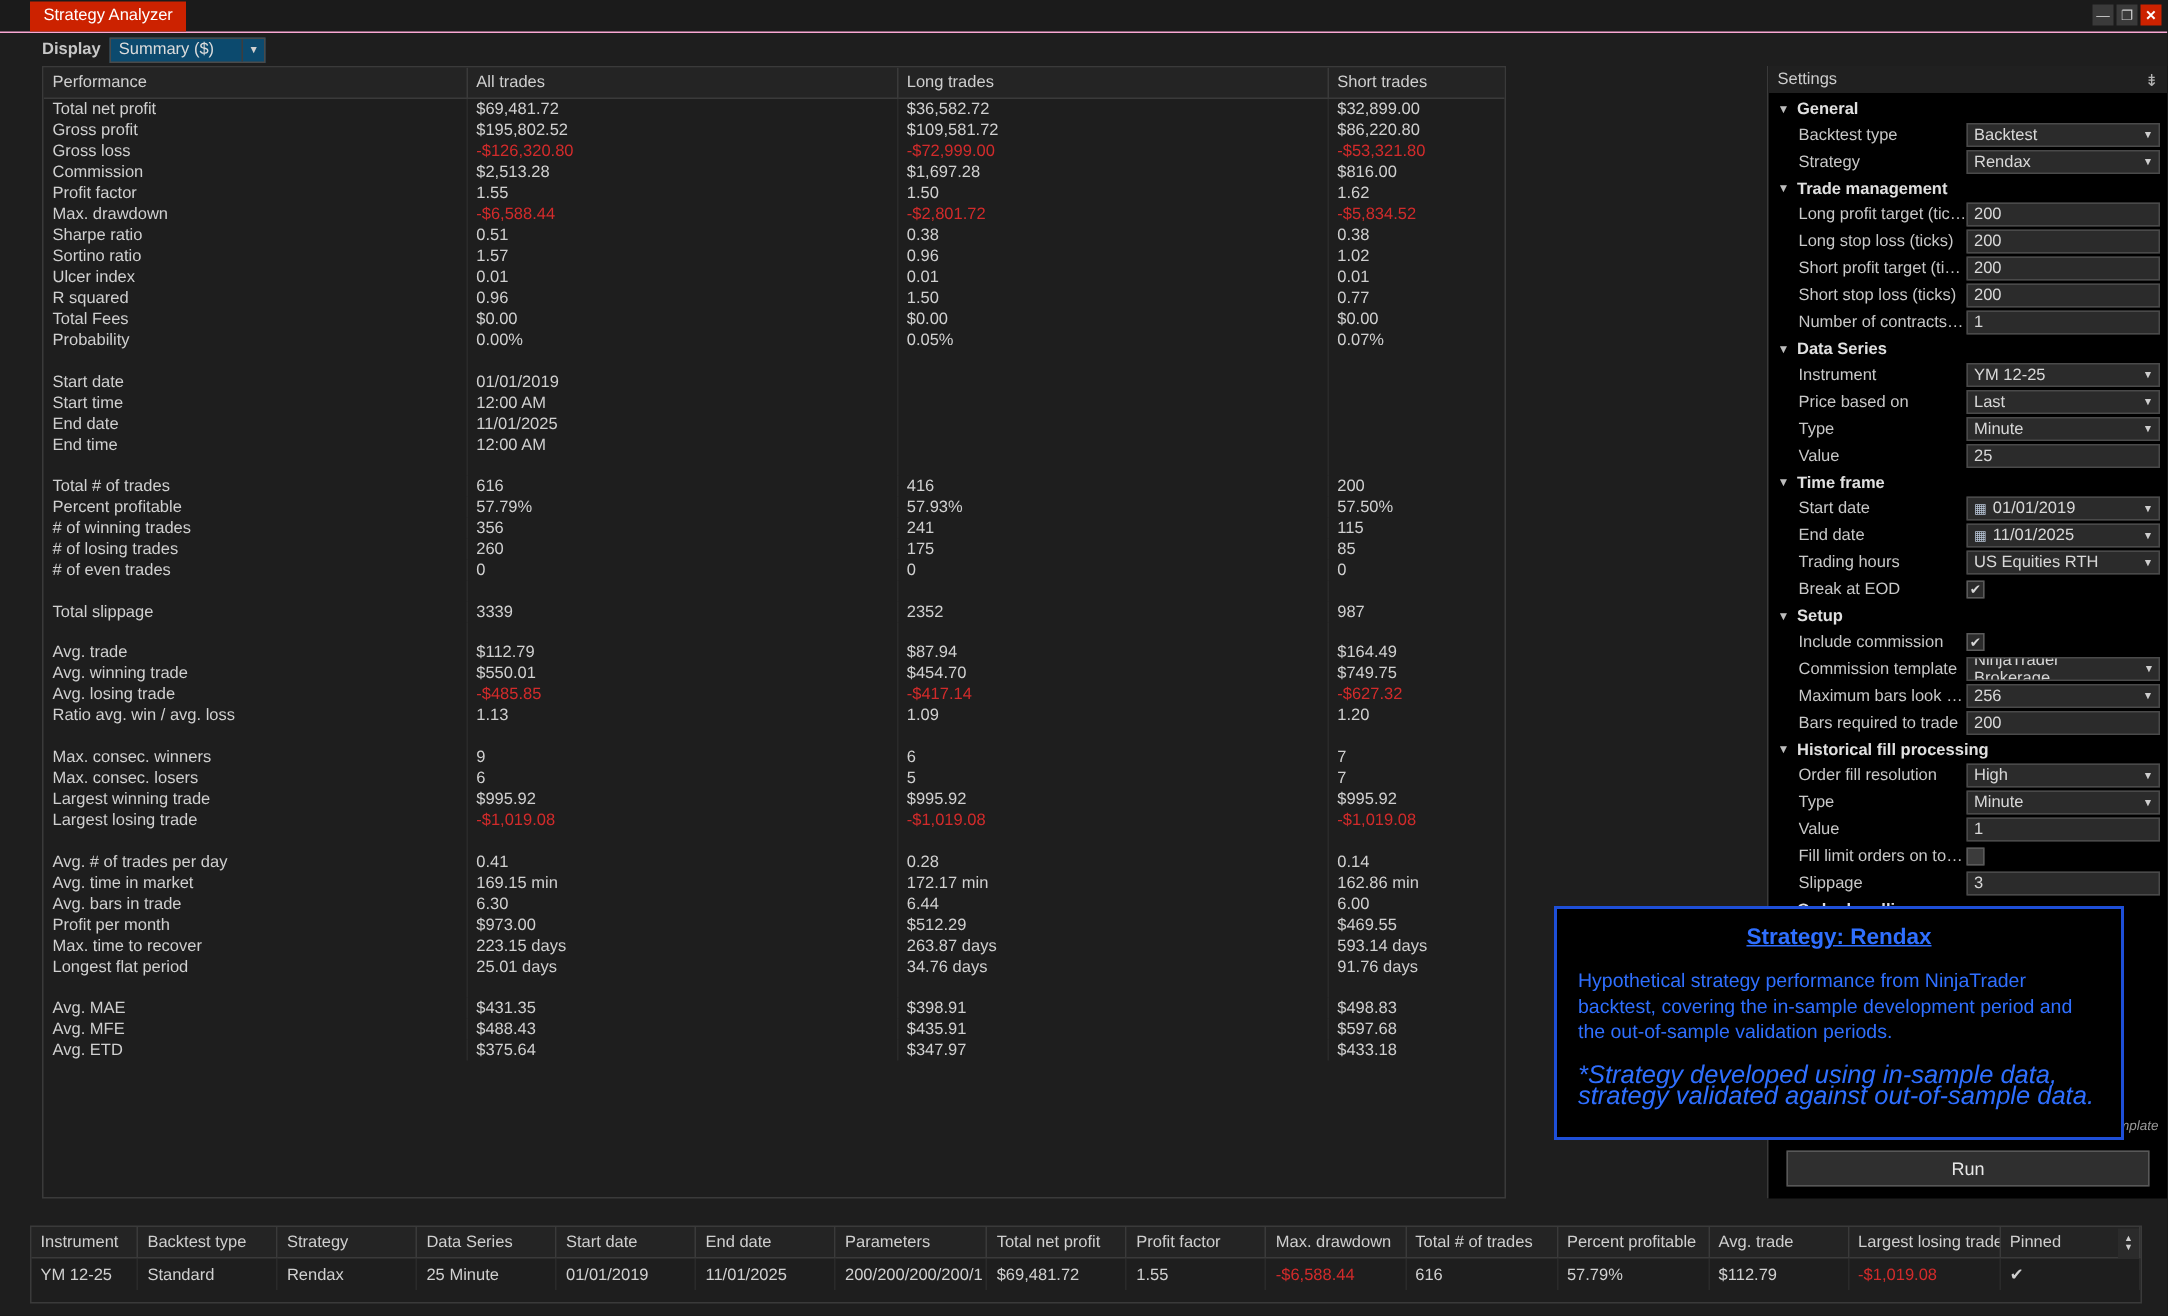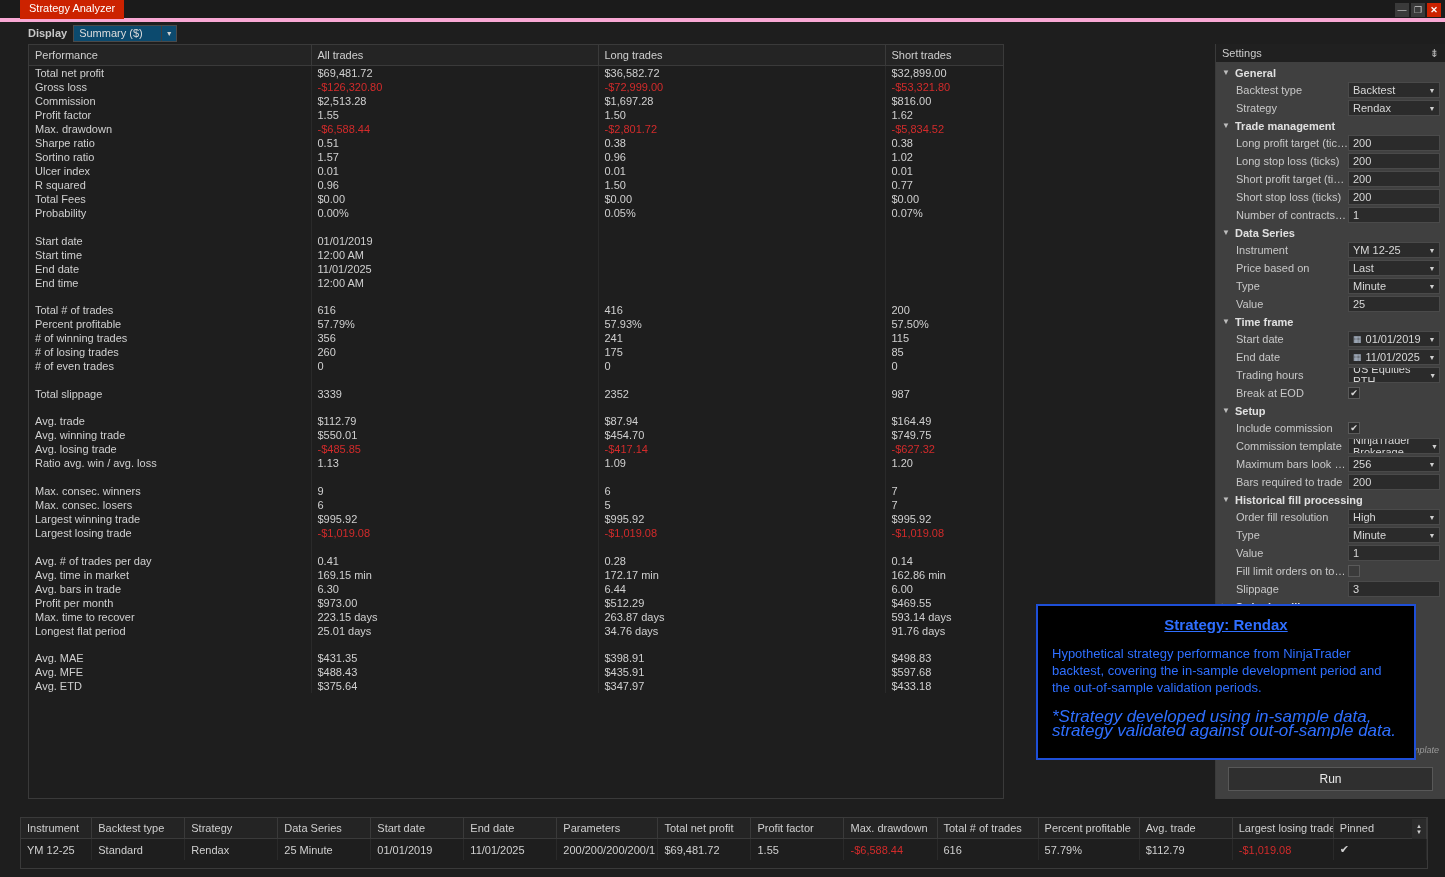--- a/index.html
+++ b/index.html
@@ -14,21 +14,21 @@
     background: #1e1e1e;
     overflow: hidden;
     color: #d4d4d4;
     font-size: 11px;
   }
 
   
   .titlebar {
     position: absolute; top: 0; left: 0; right: 0; height: 22px;
     background: #1b1b1b;
-    border-bottom: 4px solid #f9a8d4;
+    border-bottom: 1px solid #f9a8d4;
     display: flex; align-items: center;
   }
   .title-tab {
     background: #cc2200;
     color: #ffffff;
     font-size: 11px;
     padding: 3px 9px 4px 9px;
     margin-left: 20px;
     line-height: 13px;
   }
@@ -107,22 +107,22 @@
   }
   table.perf td.neg { color: #d22b2b; }
   table.perf tr.spacer td { height: 13.6px; }
   col.c0 { width: 282px; }
   col.c1 { width: 287px; }
   col.c2 { width: 287px; }
   col.c3 { width: 292px; }
 
   
   .settings {
-    position: absolute; top: 44px; right: 0; width: 230px; height: 755px;
-    background: #404040;
+    position: absolute; top: 44px; right: 0; width: 267px; height: 755px;
+    background: #000000;
     border-left: 1px solid #3a3a3a;
   }
   .settings-header {
     height: 18px; display: flex; align-items: center;
     padding: 0 6px; color: #cccccc; font-size: 11px;
     background: #202020;
   }
   .settings-header .pin { margin-left: auto; font-size: 11px; color: #b5b5b5; }
   .settings-body { padding: 2px 0 0 0; }
   .group-header {
@@ -283,20 +283,26 @@
           <th>Long trades</th>
           <th>Short trades</th>
         </tr>
       </thead>
       <tbody id="perf-body">
           <tr>
             <td>Total net profit</td>
             <td>$69,481.72</td>
             <td>$36,582.72</td>
             <td>$32,899.00</td>
+          </tr>
+          <tr>
+            <td>Gross profit</td>
+            <td>$195,802.52</td>
+            <td>$109,581.72</td>
+            <td>$86,220.80</td>
           </tr>
           <tr>
             <td>Gross loss</td>
             <td class="neg">-$126,320.80</td>
             <td class="neg">-$72,999.00</td>
             <td class="neg">-$53,321.80</td>
           </tr>
           <tr>
             <td>Commission</td>
             <td>$2,513.28</td>

